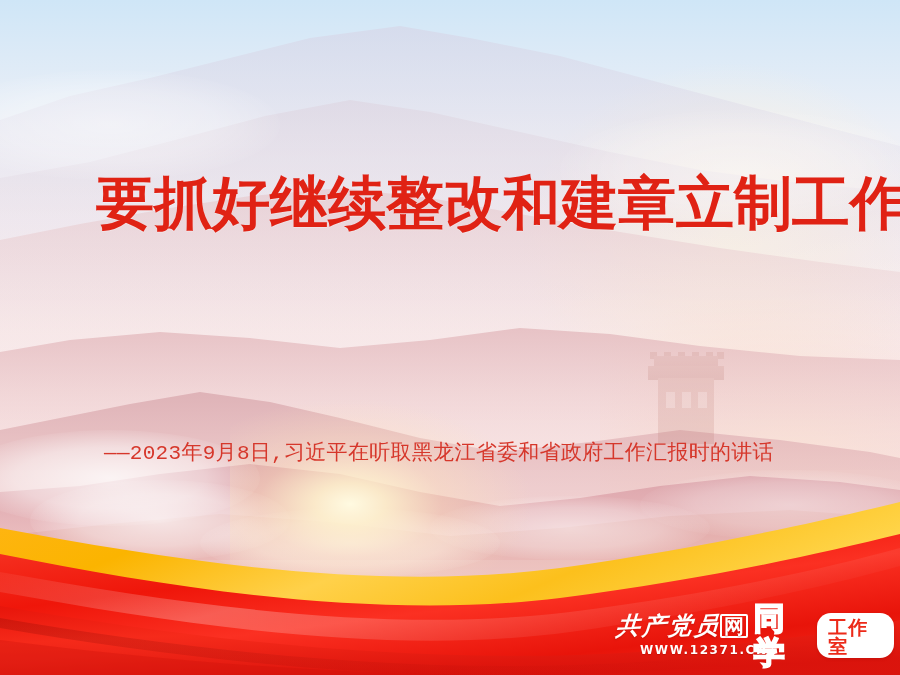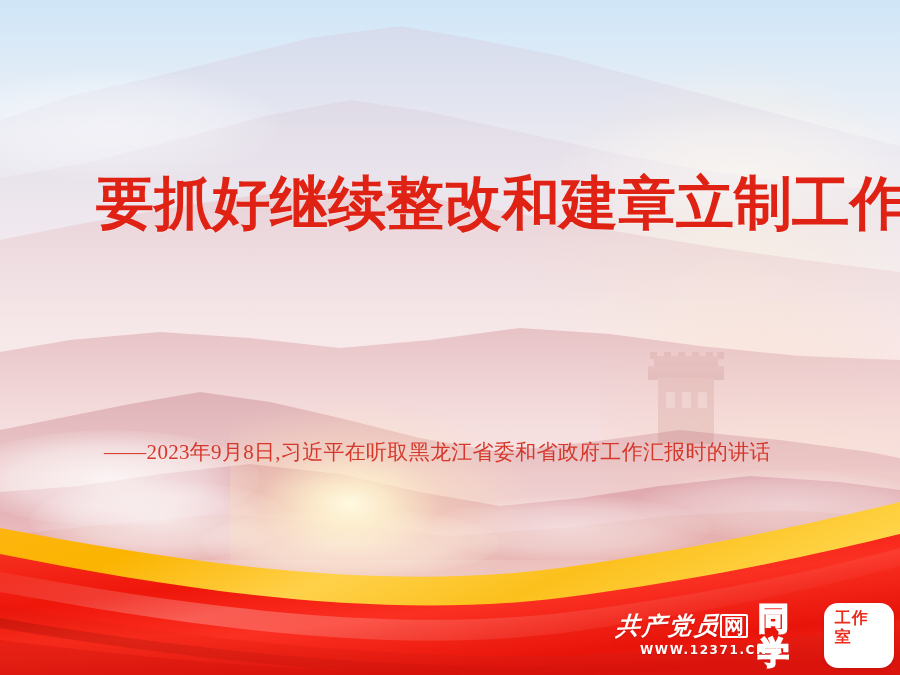--- a/index.html
+++ b/index.html
@@ -72,21 +72,21 @@
     font-weight:bold;
     font-size:58px;
     line-height:82px;
     letter-spacing:0px;
     color:#e02214;
     white-space:nowrap;
     text-shadow:0 1px 0 rgba(255,255,255,0.25);
   }
   .attribution{
     position:absolute;left:104px;top:438px;
-    font-family:Liberation Serif, serif;
+    font-family:Liberation Mono, monospace;
     font-size:21px;
     color:#d6372b;
     letter-spacing:0.3px;
     white-space:nowrap;
   }
 
   
   .ribbon{position:absolute;left:0;top:480px;width:900px;height:195px;pointer-events:none;}
 
   
@@ -123,22 +123,22 @@
   .tx-outline{
     font-family:"DejaVu Sans","Liberation Sans",sans-serif;
     font-weight:bold;font-size:31px;line-height:34px;
     color:rgba(255,255,255,0.12);
     -webkit-text-stroke:2px #ffffff;
     letter-spacing:1px;
   }
   .tx-pill{
     background:#ffffff;color:#ec2a19;
     font-family:"DejaVu Sans","Liberation Sans",sans-serif;
-    font-weight:bold;font-size:16px;line-height:19px;
-    padding:5px 11px 22px 11px;border-radius:14px;
+    font-weight:bold;font-size:19px;line-height:19px;
+    padding:5px 11px 2px 11px;border-radius:14px;
     letter-spacing:1px;
     box-shadow:0 1px 3px rgba(140,12,6,0.25);
   }
 </style>
 </head>
 <body>
 
 <div class="poster">
 
   <div class="glow-top"></div>

